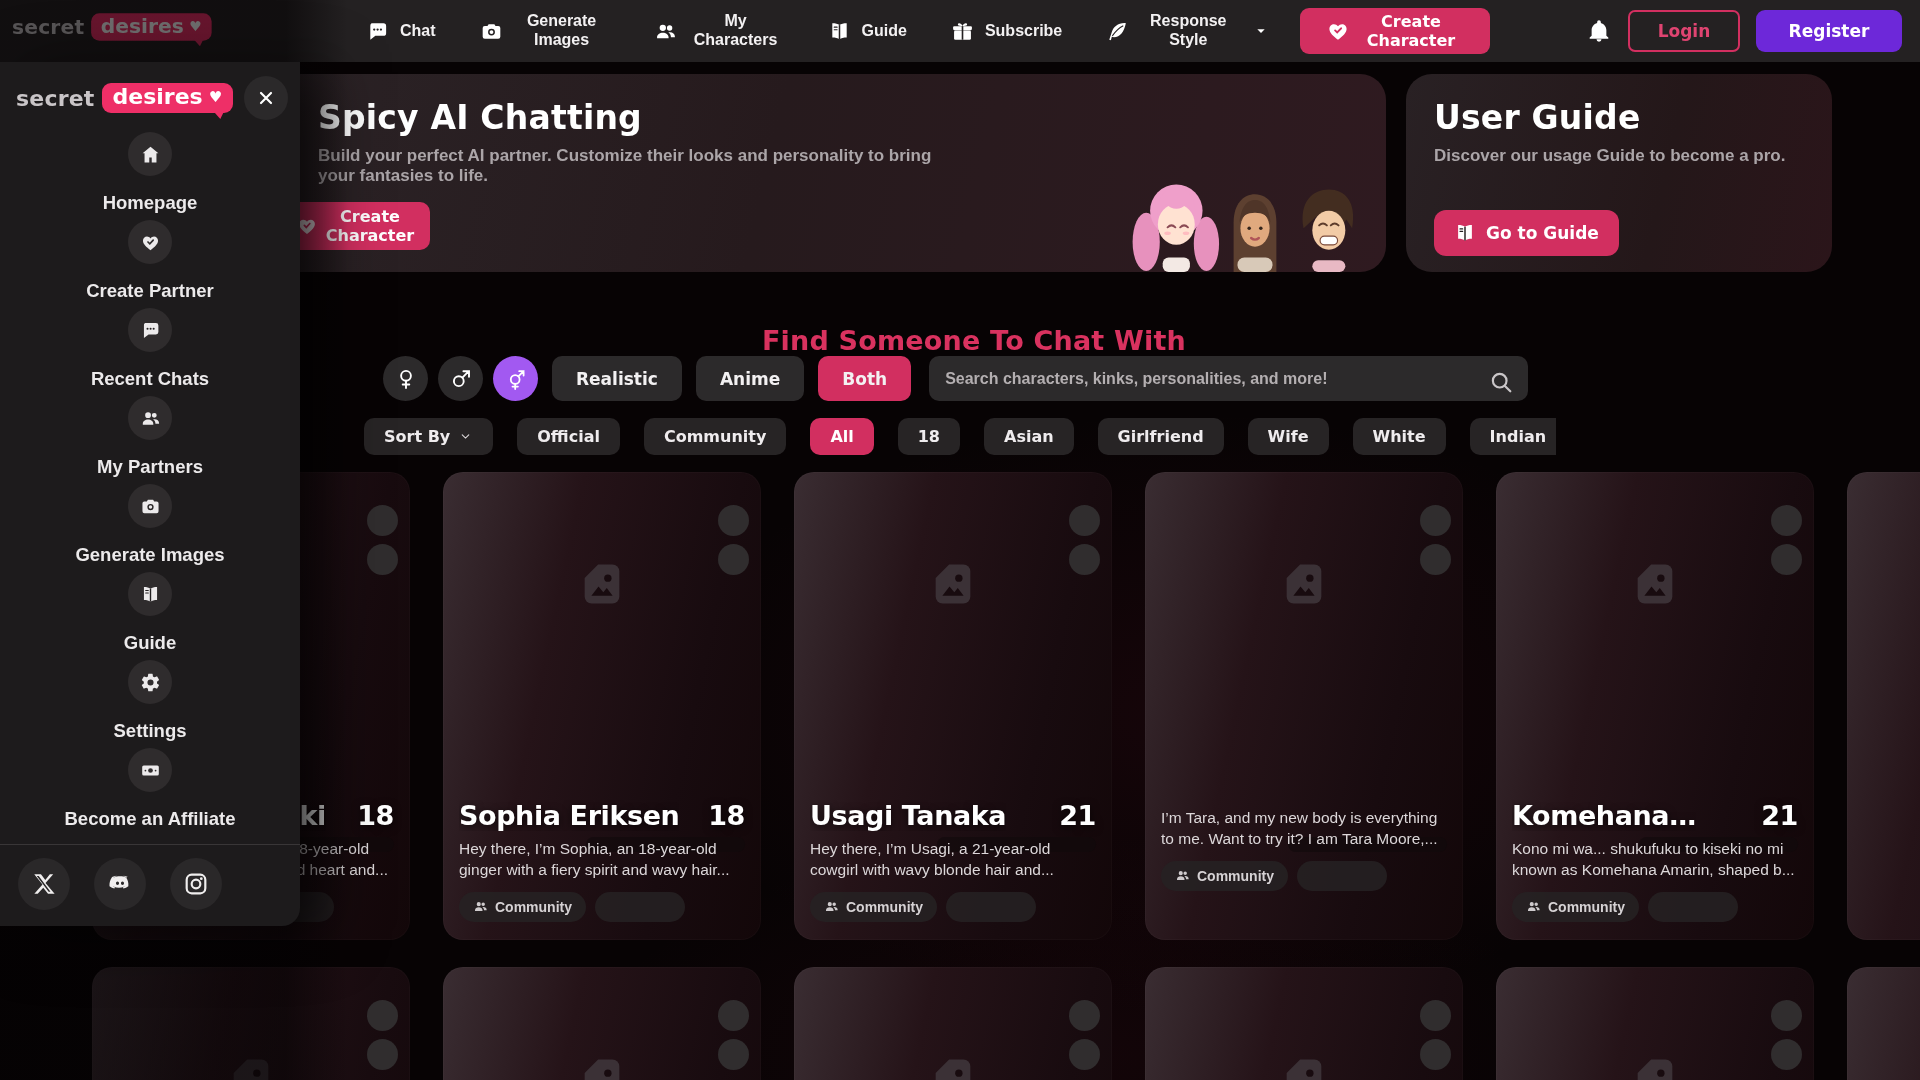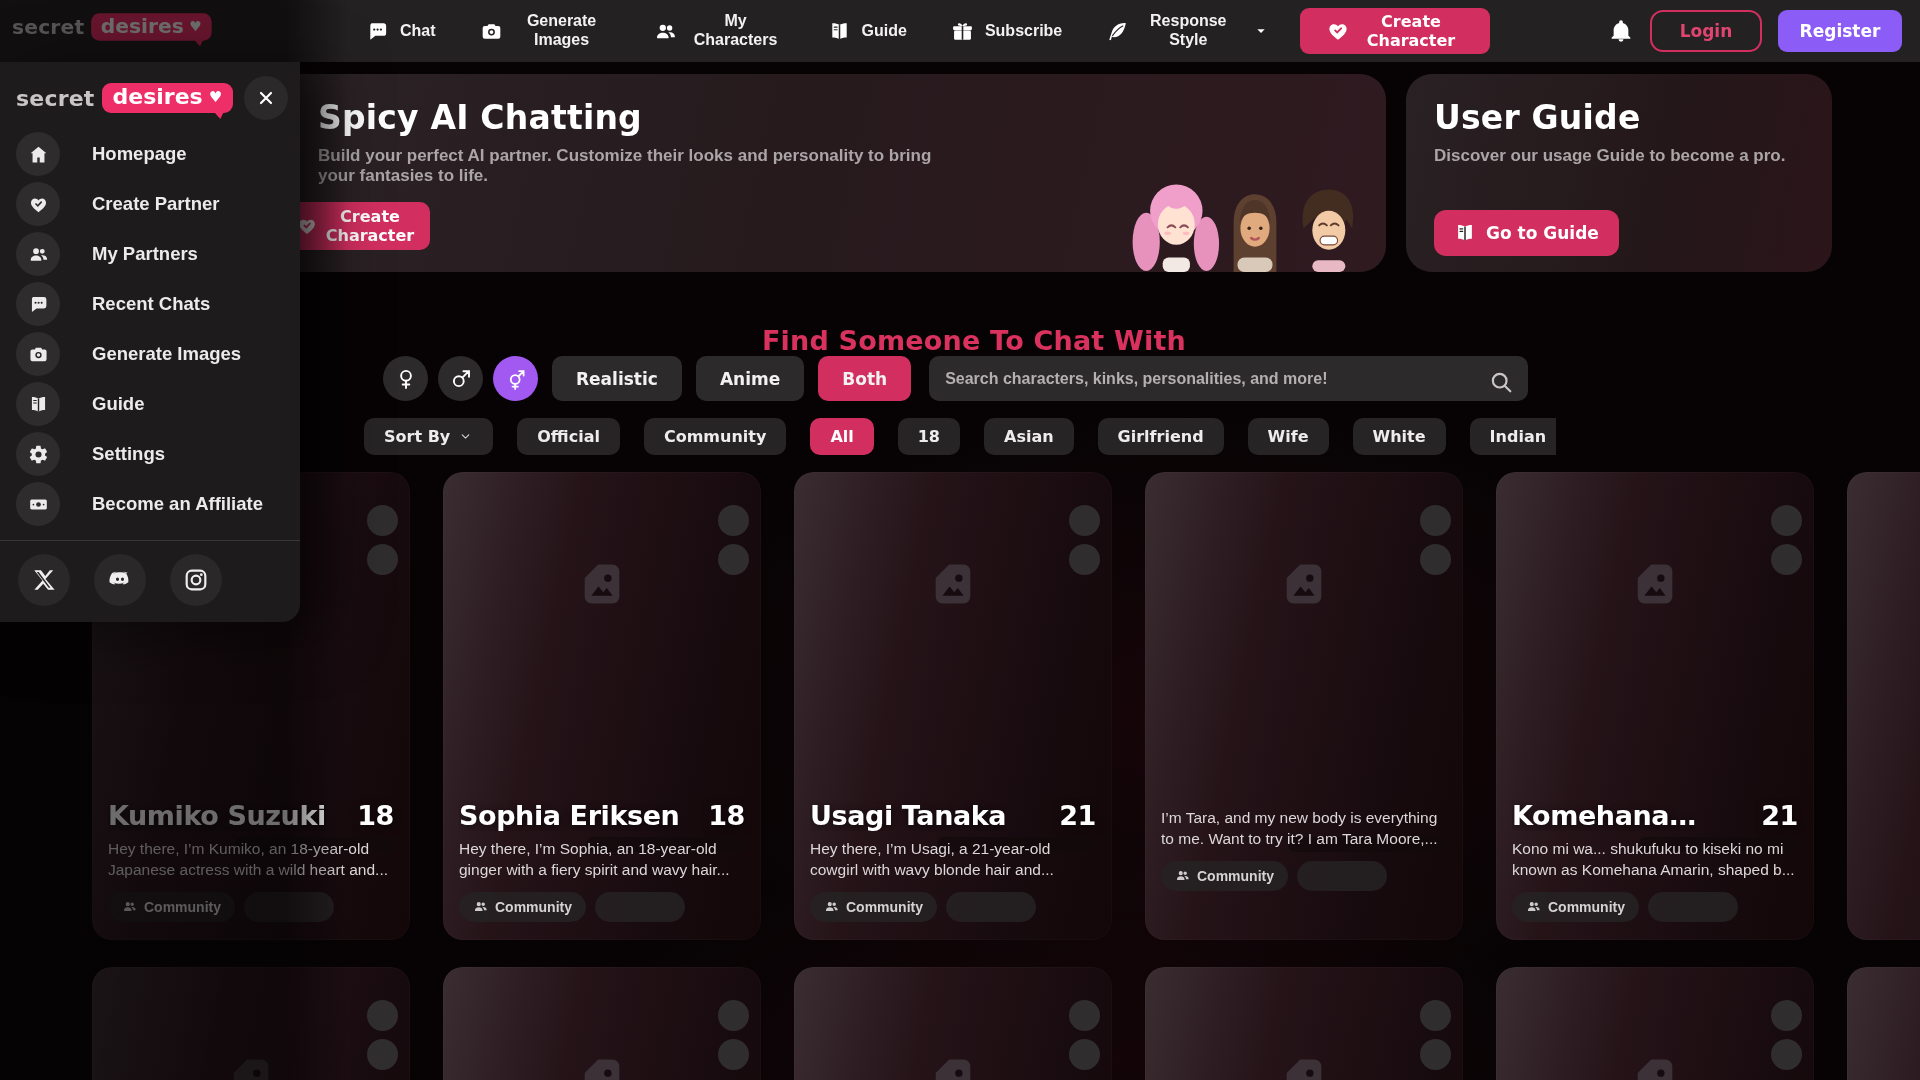--- a/index.html
+++ b/index.html
@@ -35,24 +35,24 @@
   .caret{width:16px;height:16px;margin-left:6px;}
   .caret svg{width:100%;height:100%;fill:#fff;}
   .cc-btn{position:absolute;left:1300px;top:8px;width:190px;height:46px;border-radius:9px;background:#d22f60;
     display:flex;align-items:center;justify-content:center;gap:8px;cursor:pointer;}
   .cc-btn .icon{width:24px;height:24px;color:#fff;--hc:#d22f60;}
   .cc-btn .icon svg{width:100%;height:100%;fill:currentColor;}
   .cc-btn .cc-label{width:106px;text-align:center;font-size:16px;font-weight:700;color:#fff;line-height:1.2;font-family:"DejaVu Sans",sans-serif;}
   .top-right{position:absolute;right:18px;top:0;height:62px;display:flex;align-items:center;gap:16px;}
   .bell{width:26px;height:26px;color:#fff;cursor:pointer;}
   .bell svg{width:100%;height:100%;fill:currentColor;}
-  .login-btn{min-width:80px;height:38px;border:2px solid #d22f60;border-radius:13px;color:#e04471;
+  .login-btn{min-width:80px;height:38px;border:2px solid #d22f60;border-radius:7px;color:#e04471;
     display:flex;align-items:center;justify-content:center;font-size:17px;font-weight:700;padding:0 14px;cursor:pointer;font-family:"DejaVu Sans",sans-serif;}
-  .register-btn{min-width:98px;height:42px;background:#8b5cf6;border-radius:9px;color:#fff;
-    display:flex;align-items:center;justify-content:center;font-size:17px;font-weight:700;padding:0 13px;cursor:pointer;font-family:"DejaVu Sans",sans-serif;}
+  .register-btn{min-width:98px;height:42px;background:#6d28d9;border-radius:9px;color:#fff;
+    display:flex;align-items:center;justify-content:center;font-size:17px;font-weight:700;padding:0 24px;cursor:pointer;font-family:"DejaVu Sans",sans-serif;}
 
   
   .hero{position:absolute;left:266px;top:74px;display:flex;gap:20px;z-index:1;}
   .banner{border-radius:26px;position:relative;overflow:hidden;}
   .banner-main{width:1120px;height:198px;padding:24px 0 0 52px;box-sizing:border-box;
     background:linear-gradient(103deg,#2b2326 0%,#261a1d 45%,#2f1a20 100%);}
   .banner-guide{width:426px;height:198px;padding:24px 0 0 28px;box-sizing:border-box;
     background:linear-gradient(103deg,#292124 0%,#241719 60%,#2b151a 100%);}
   .hero-title{font-family:"DejaVu Sans",sans-serif;font-size:33px;font-weight:700;color:#fff;letter-spacing:.2px;}
   .hero-sub{margin-top:9px;font-size:17px;font-weight:600;color:#aba5a8;max-width:640px;}
@@ -118,21 +118,21 @@
 
   
   .scrim{position:absolute;left:0;top:0;width:348px;height:1080px;z-index:40;pointer-events:none;
     background:linear-gradient(to right,rgba(4,2,3,.58) 82%,rgba(4,2,3,0));}
   .drawer{position:absolute;left:0;top:62px;width:300px;z-index:50;background:#1d1b1c;
     border-radius:0 0 18px 0;padding:14px 0 16px;box-shadow:26px 10px 60px rgba(0,0,0,.5);}
   .drawer-head{display:flex;align-items:center;justify-content:space-between;padding:0 12px 0 16px;height:44px;}
   .close-btn{width:44px;height:44px;border-radius:50%;background:#2b292a;display:flex;align-items:center;justify-content:center;cursor:pointer;}
   .close-btn svg{width:20px;height:20px;}
   .drawer-menu{margin-top:12px;display:flex;flex-direction:column;gap:6px;padding:0 16px;}
-  .menu-item{display:flex;align-items:center;gap:32px;cursor:pointer;}
+  .menu-item{display:flex;align-items:center;gap:16px;cursor:pointer;flex-direction:column;}
   .micon{width:44px;height:44px;border-radius:50%;background:#2f2c2d;display:flex;align-items:center;justify-content:center;color:#eceaeb;flex:0 0 auto;}
   .micon svg{width:21px;height:21px;fill:currentColor;}
   .mlabel{font-size:18.5px;font-weight:600;color:#eceaeb;}
   .drawer-divider{margin:14px 0 13px;border:none;border-top:1px solid #393637;}
   .socials{display:flex;gap:24px;padding:0 18px;}
   .scircle{width:52px;height:52px;border-radius:50%;background:#2a2829;display:flex;align-items:center;justify-content:center;color:#f0eeee;cursor:pointer;}
   .scircle svg{width:26px;height:26px;fill:currentColor;}
 </style>
 </head>
 <body>
@@ -632,35 +632,35 @@
           <svg viewBox="0 0 24 24" width="100%" height="100%" fill="currentColor" xmlns="http://www.w3.org/2000/svg">
             <path d="M12 20.8C7.2 17 3.4 13.6 3.4 9.9 3.4 7.2 5.5 5.2 8 5.2c1.5 0 3 .8 4 2.1 1-1.3 2.5-2.1 4-2.1 2.5 0 4.6 2 4.6 4.7 0 3.7-3.8 7.1-8.6 10.9Z"></path>
             <path d="m9.1 11.4 2.1 2.1 3.9-4.2" style="stroke:var(--hc,#2f2c2d)" stroke-width="1.9" fill="none" stroke-linecap="round"></path>
           </svg>
         </span>
       <span class="mlabel">Create Partner</span>
     </div>
     <div class="menu-item">
       <span class="micon">
           <svg viewBox="0 0 24 24" width="100%" height="100%" fill="currentColor" xmlns="http://www.w3.org/2000/svg">
-            <path d="M9.2 11.5a3.3 3.3 0 1 0 0-6.6 3.3 3.3 0 0 0 0 6.6Zm0 1.7c-3.3 0-6 1.9-6 4.8v1.1h12v-1.1c0-2.9-2.7-4.8-6-4.8Zm7.1-2a2.8 2.8 0 1 0 0-5.6 2.8 2.8 0 0 0 0 5.6Zm.4 1.6c-.6 0-1.2.1-1.7.2 1.6 1 2.6 2.5 2.6 4.3v.8h4.2v-1c0-2.6-2.3-4.3-5.1-4.3Z"></path>
-          </svg>
-        </span>
-      <span class="mlabel">My Partners</span>
-    </div>
-    <div class="menu-item">
-      <span class="micon">
-          <svg viewBox="0 0 24 24" width="100%" height="100%" fill="currentColor" xmlns="http://www.w3.org/2000/svg">
             <path d="M5.8 3.5h12.4A2.8 2.8 0 0 1 21 6.3v7.4a2.8 2.8 0 0 1-2.8 2.8H9.8l-5.3 4V6.3a2.8 2.8 0 0 1 1.3-2.8Z"></path>
             <circle cx="8.6" cy="10" r="1.2" fill="#242122"></circle>
             <circle cx="12.1" cy="10" r="1.2" fill="#242122"></circle>
             <circle cx="15.6" cy="10" r="1.2" fill="#242122"></circle>
           </svg>
         </span>
       <span class="mlabel">Recent Chats</span>
+    </div>
+    <div class="menu-item">
+      <span class="micon">
+          <svg viewBox="0 0 24 24" width="100%" height="100%" fill="currentColor" xmlns="http://www.w3.org/2000/svg">
+            <path d="M9.2 11.5a3.3 3.3 0 1 0 0-6.6 3.3 3.3 0 0 0 0 6.6Zm0 1.7c-3.3 0-6 1.9-6 4.8v1.1h12v-1.1c0-2.9-2.7-4.8-6-4.8Zm7.1-2a2.8 2.8 0 1 0 0-5.6 2.8 2.8 0 0 0 0 5.6Zm.4 1.6c-.6 0-1.2.1-1.7.2 1.6 1 2.6 2.5 2.6 4.3v.8h4.2v-1c0-2.6-2.3-4.3-5.1-4.3Z"></path>
+          </svg>
+        </span>
+      <span class="mlabel">My Partners</span>
     </div>
     <div class="menu-item">
       <span class="micon">
           <svg viewBox="0 0 24 24" width="100%" height="100%" fill="currentColor" xmlns="http://www.w3.org/2000/svg">
             <path d="M9 4.4 7.8 6.2H5A2.2 2.2 0 0 0 2.8 8.4v9A2.2 2.2 0 0 0 5 19.6h14a2.2 2.2 0 0 0 2.2-2.2v-9A2.2 2.2 0 0 0 19 6.2h-2.8L15 4.4Z"></path>
             <circle cx="12" cy="12.6" r="3.6" fill="#242122"></circle>
             <circle cx="12" cy="12.6" r="2"></circle>
           </svg>
         </span>
       <span class="mlabel">Generate Images</span>

